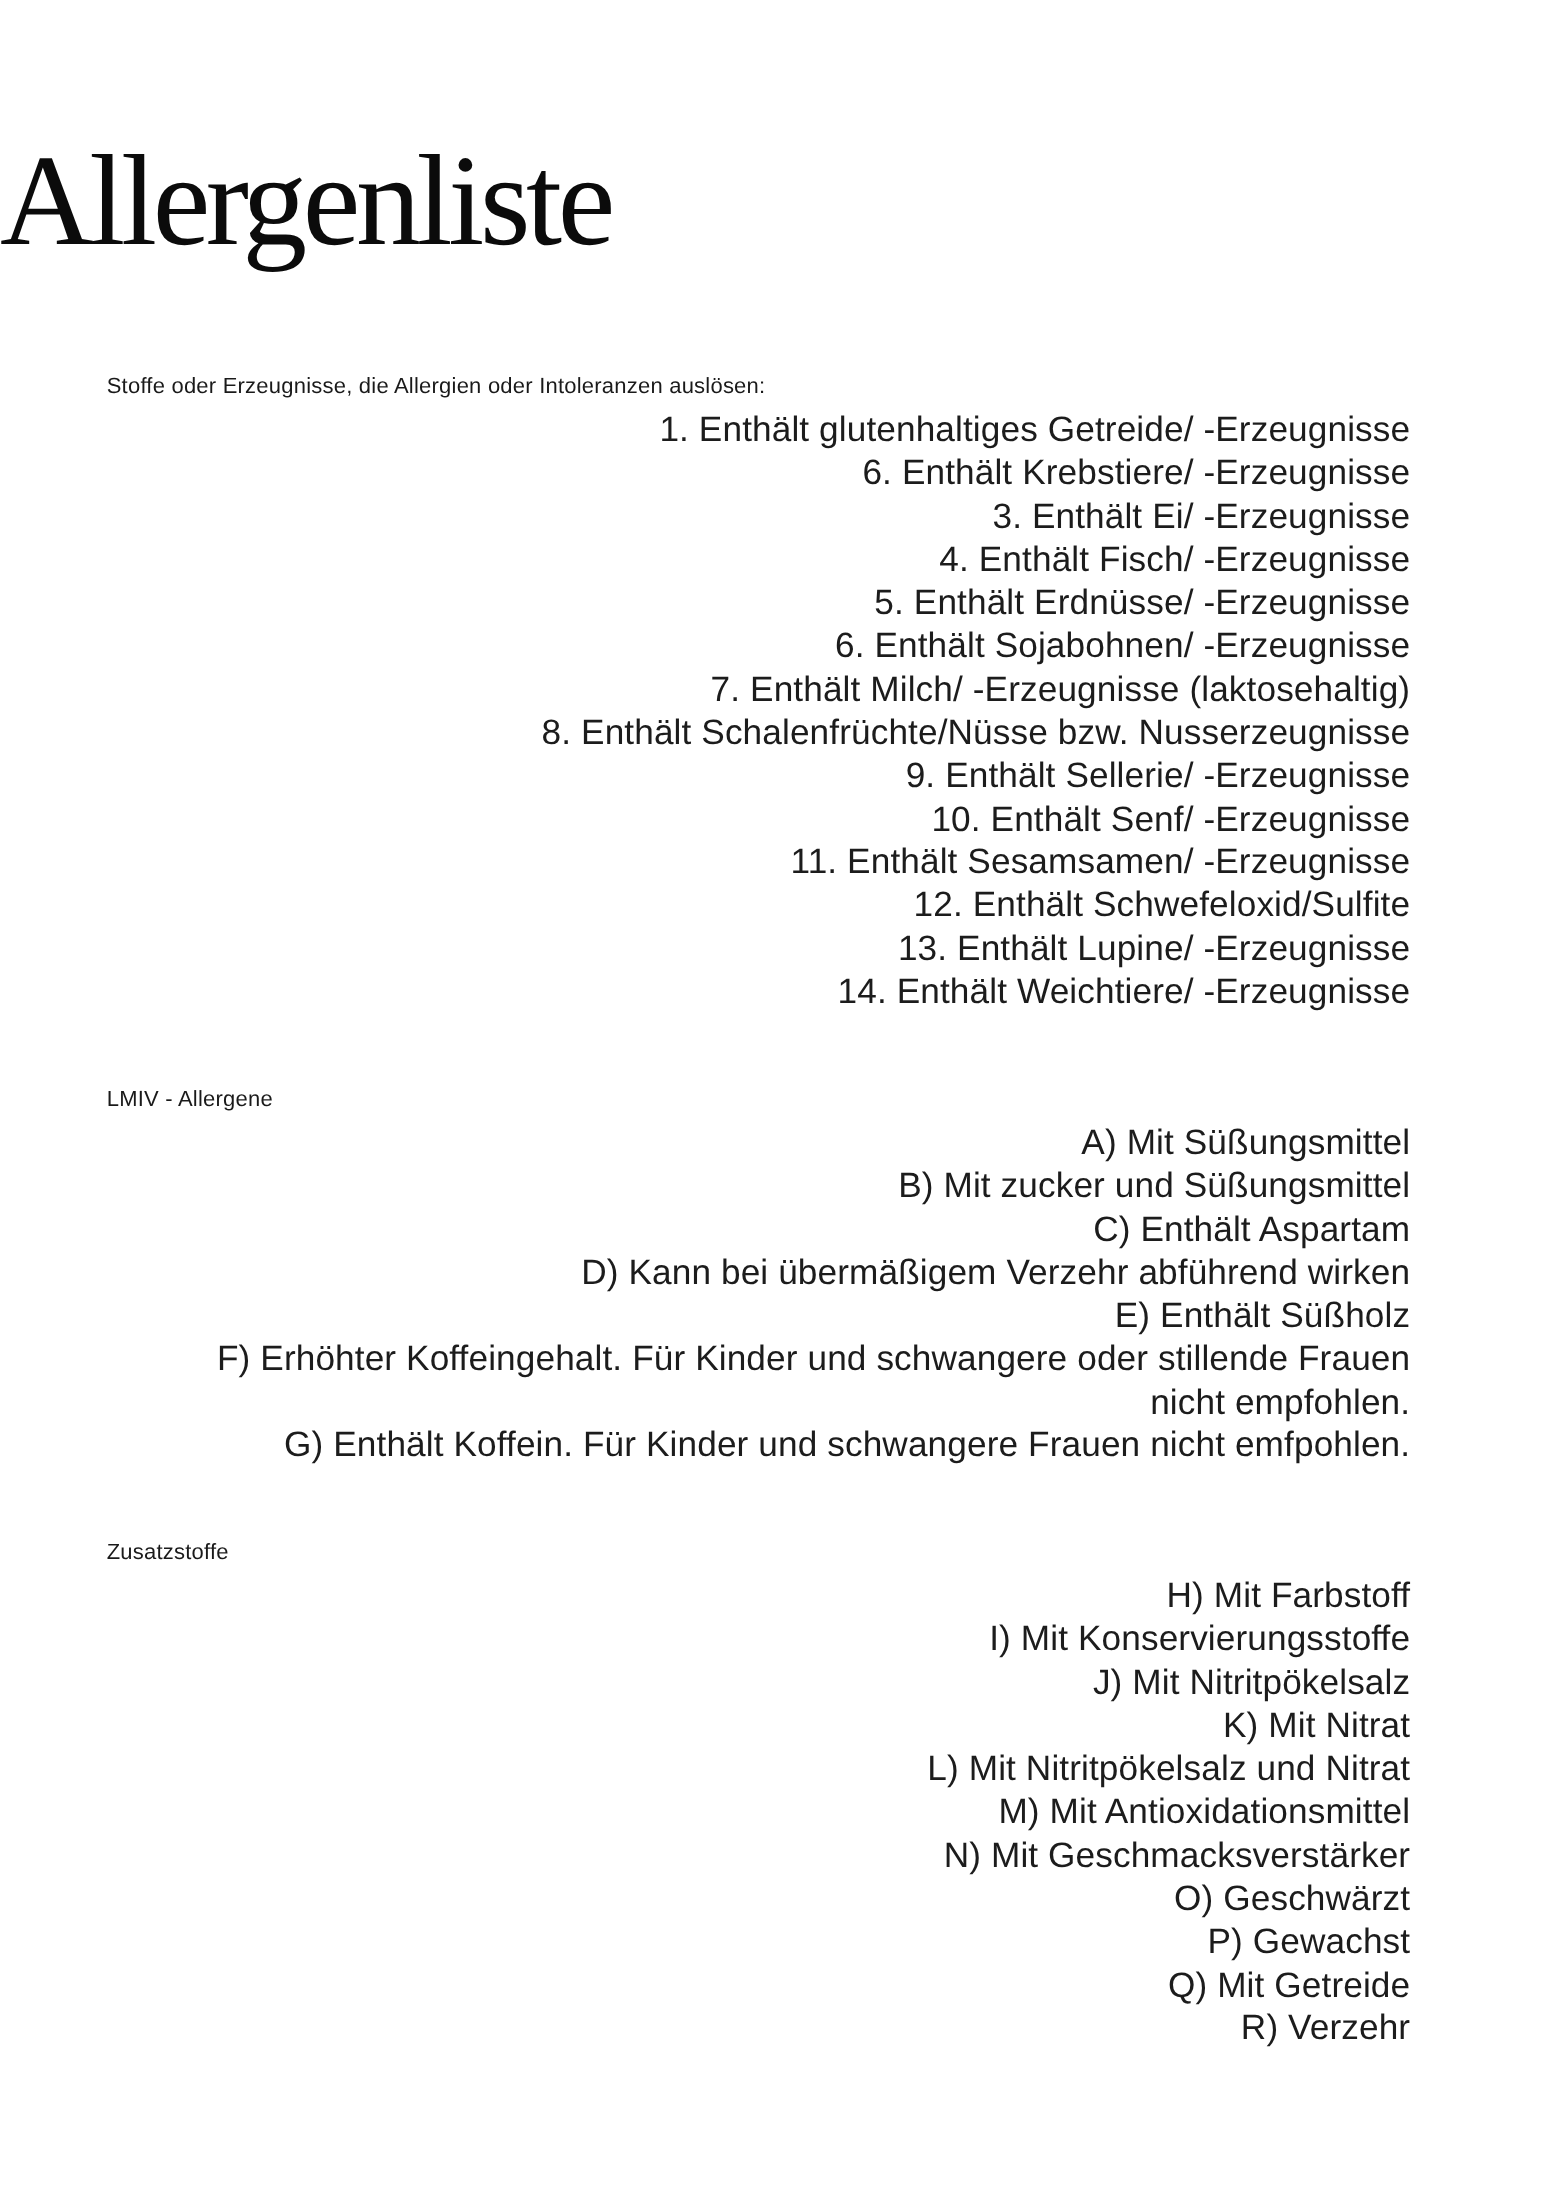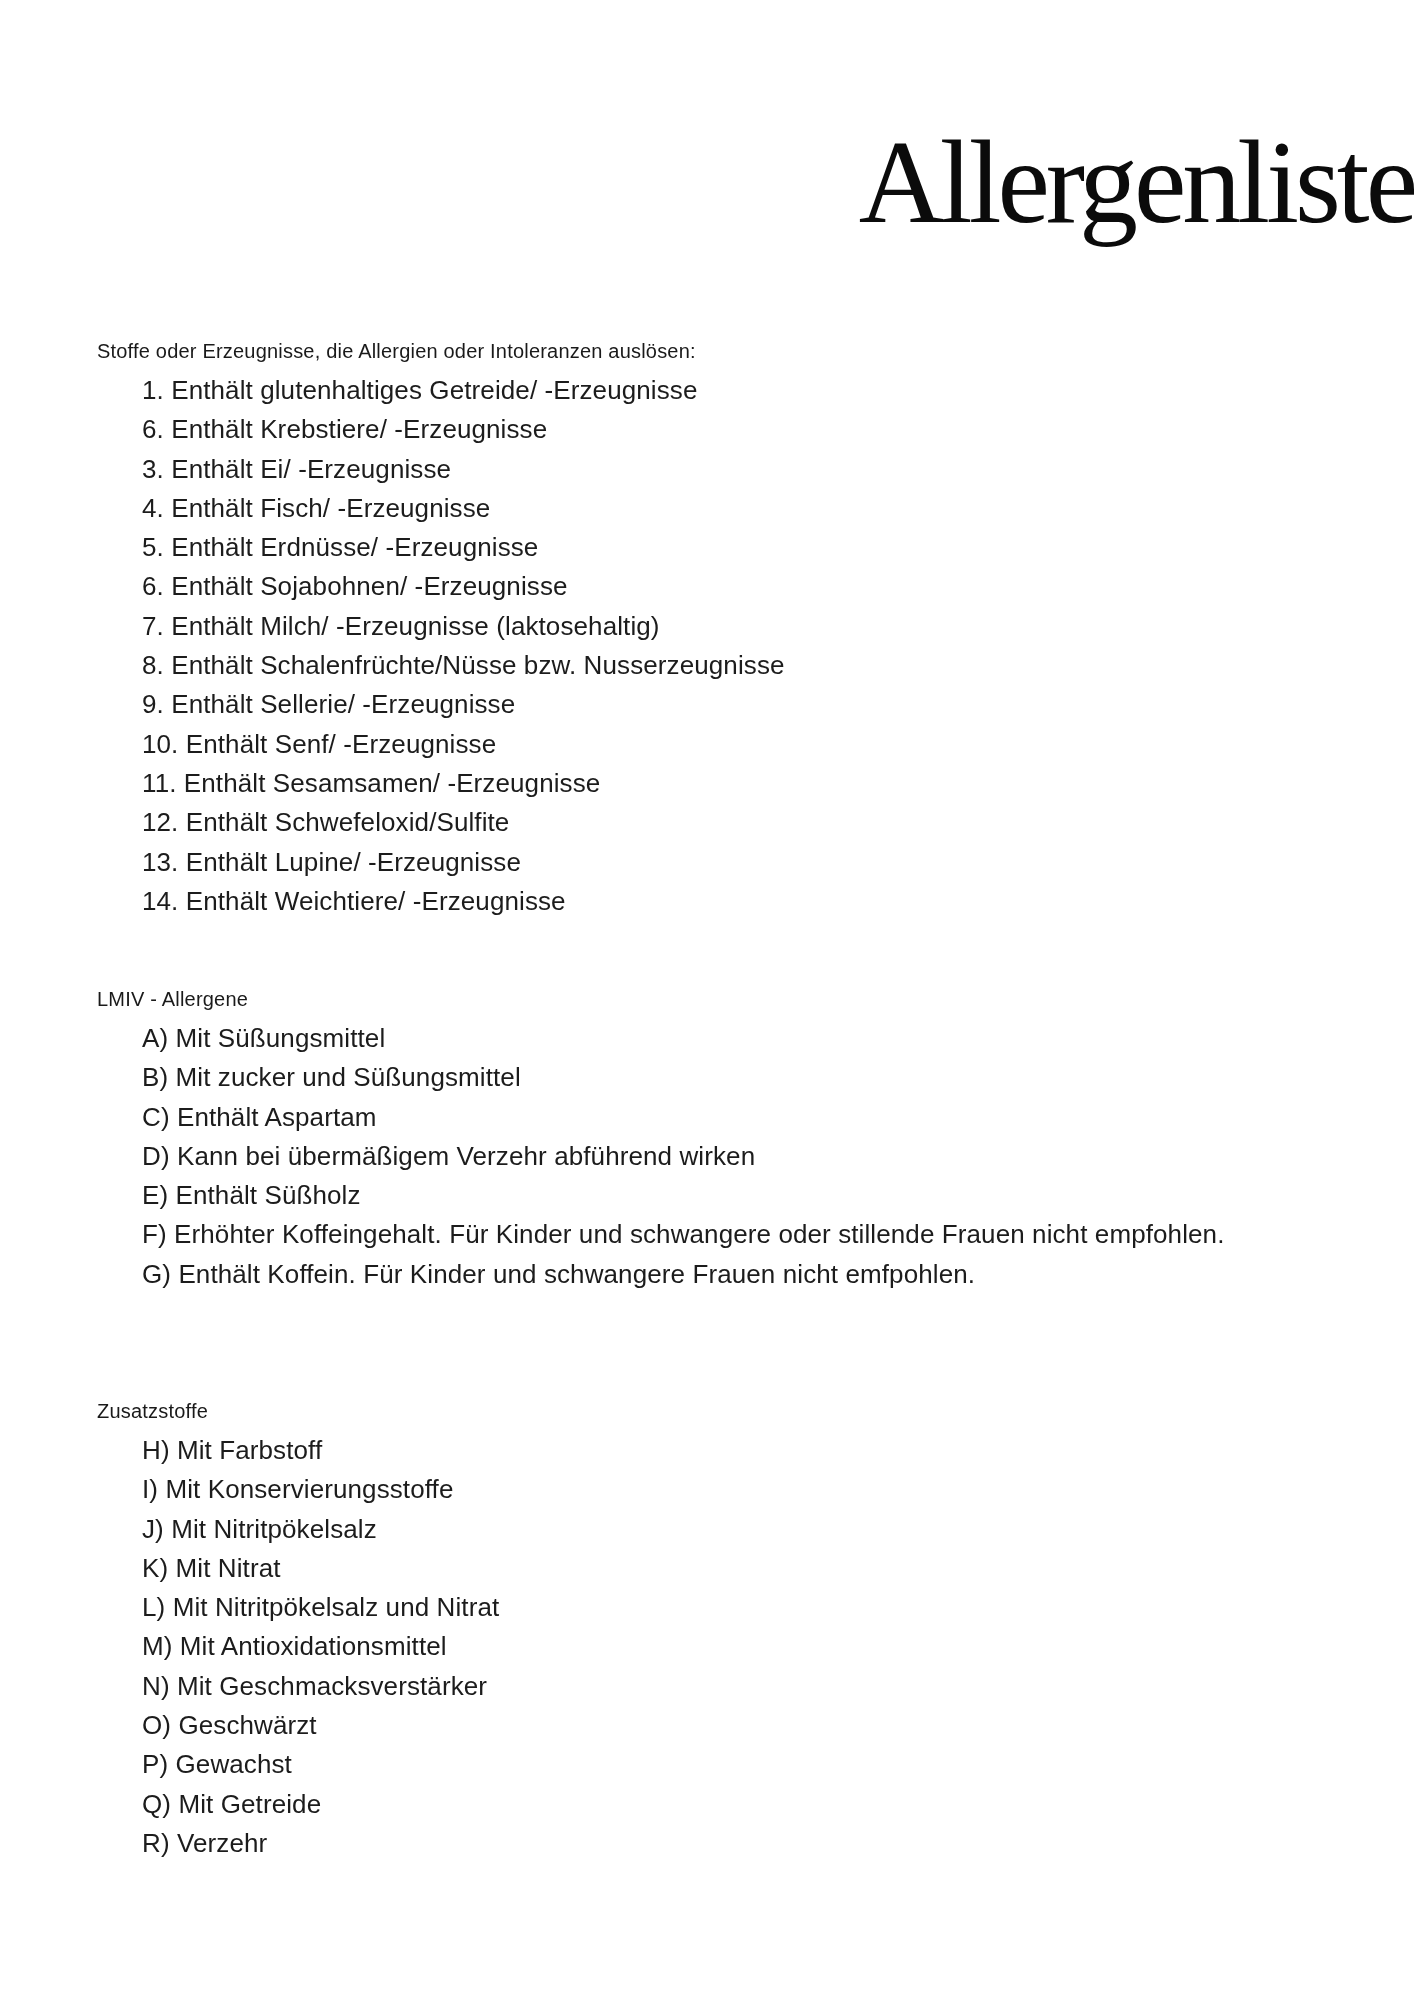--- a/index.html
+++ b/index.html
@@ -3,36 +3,37 @@
   <meta charset="utf-8">
   <style>
     html, body { margin: 0; padding: 0; background: #ffffff; }
     body {
       width: 1414px; height: 2000px; position: relative; overflow: hidden;
       color: #161616;
       font-family: "Liberation Sans", "DejaVu Sans", sans-serif;
     }
     .title {
       position: absolute; left: 0; width: 1414px; top: 118px;
-      text-align: right;
+      text-align: left;
       font-family: "Liberation Serif", "DejaVu Serif", serif;
       font-size: 118px; line-height: 130px; letter-spacing: -4px;
       color: #0b0b0b; font-weight: normal; margin: 0;
     }
     .section { position: absolute; left: 97px; width: 1250px; }
     .section h2 {
       margin: 0; font-weight: normal; font-size: 20px; line-height: 40px;
       color: #1a1a1a; letter-spacing: 0.2px;
     }
     .section ul {
       list-style: none; margin: 0; padding: 0 0 0 45px;
     }
     .section li {
-      font-size: 26px; line-height: 39.3px; color: #1c1c1c; letter-spacing: 0.1px;
+      font-size: 32px; line-height: 39.3px; color: #1c1c1c; letter-spacing: 0.1px;
       max-width: 1140px;
+      text-align: right;
     }
     #sec-allergens { top: 331px; }
     #sec-lmiv { top: 979px; }
     #sec-additives { top: 1391px; }
   </style>
 </head>
 <body>
 
 <h1 class="title">Allergenliste</h1>
 

